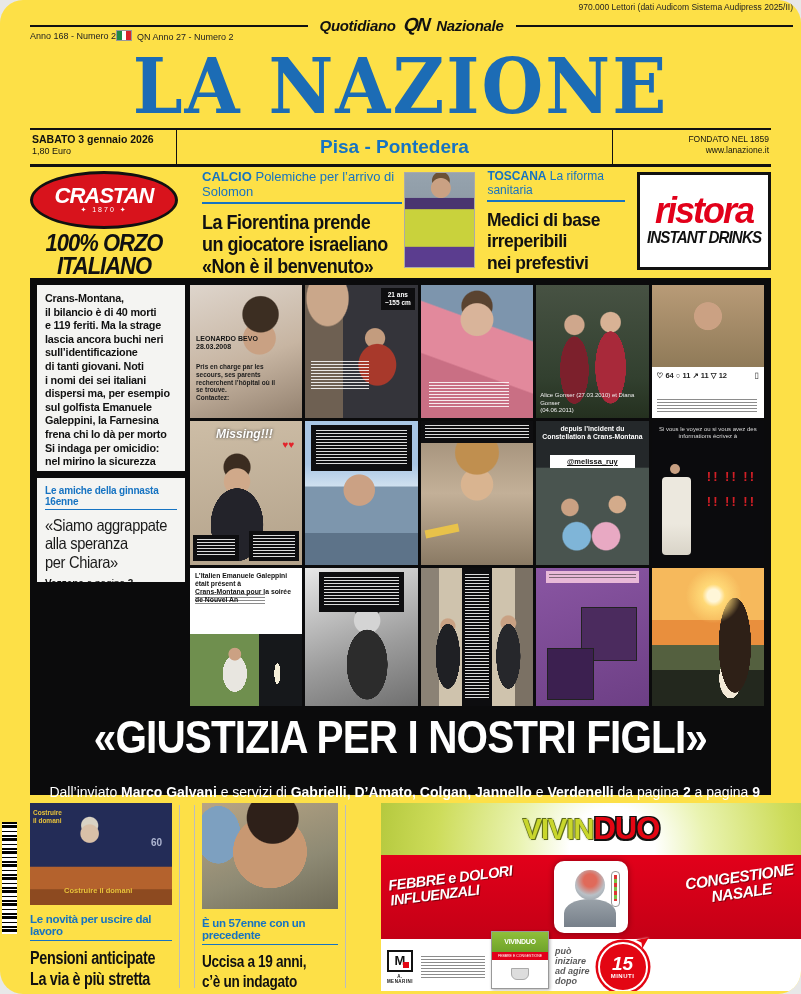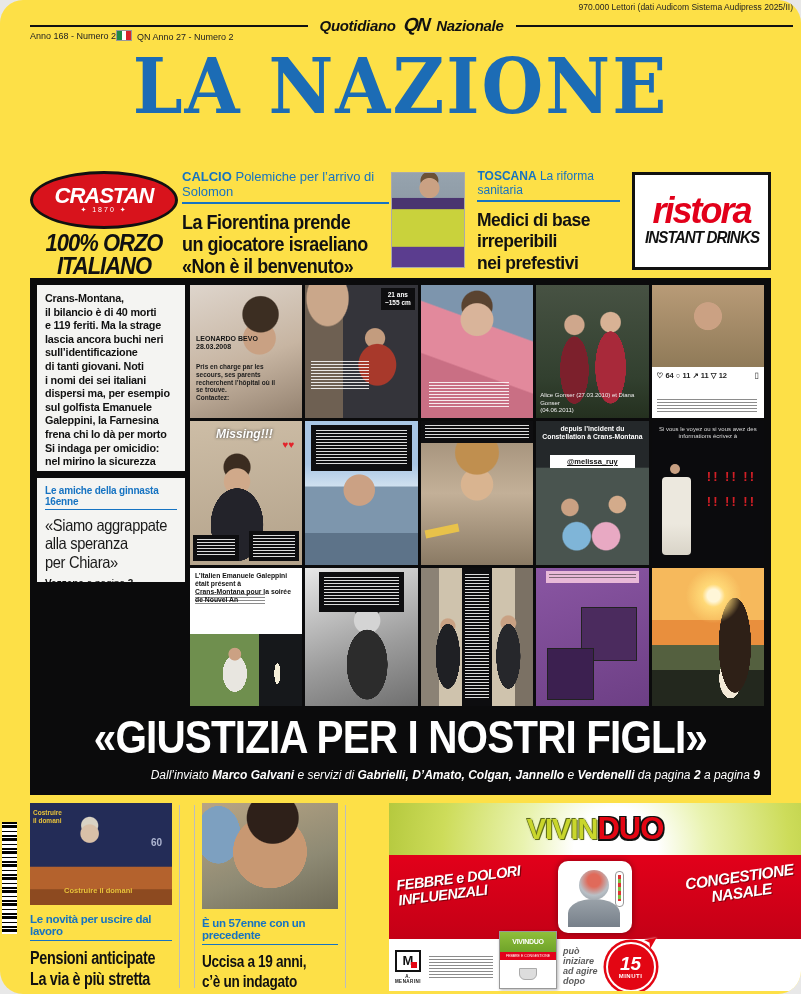--- a/index.html
+++ b/index.html
@@ -40,21 +40,21 @@
   .cr-brand{font-size:22px;font-weight:900;font-style:italic;letter-spacing:-1px;line-height:.9;}
   .cr-year{font-size:7px;letter-spacing:2px;}
   .cr-line{font-size:22px;font-weight:900;font-style:italic;letter-spacing:-1px;line-height:1;
            text-align:center;margin-top:4px;transform:scaleY(1.05);}
   .art{position:relative;}
   .kick{font-size:13px;color:#1673c2;border-bottom:2px solid #1673c2;padding-bottom:3px;margin:0 0 7px;}
   .kick .tag{font-weight:900;}
   .hl{font-weight:bold;font-size:18.5px;line-height:1.13;letter-spacing:-.5px;margin:0;
       width:108%;transform:scaleX(.92);transform-origin:left top;}
   .byl{font-size:10.5px;margin:8px 0 0;}
-  .a1{width:212px;margin-left:4px;}
+  .a1{width:212px;margin-left:24px;}
   .photo-fio{width:74px;height:94px;margin:3px 0 0 2px;border:1px solid #aaa;
      background:
        radial-gradient(circle at 52% 16%,#caa183 0 11%,transparent 12%),
        radial-gradient(circle at 52% 8%,#6b5136 0 9%,transparent 10%),
        linear-gradient(180deg,transparent 26%,#4a3570 27% 38%,#c9d23c 39% 78%,#5b3d8f 79%),
        linear-gradient(180deg,#96a3ae,#7e8b96);}
   .a2{width:146px;margin-left:12px;}
   .a2 .hl{font-size:19px;}
   .ristora{width:136px;margin-left:12px;border:3px solid #111;height:92px;margin-top:3px;
            display:flex;flex-direction:column;align-items:center;justify-content:center;background:#fff;}
@@ -160,21 +160,21 @@
   .t15{background:radial-gradient(circle at 55% 20%,#fff6d8 0 5%,#ffd977 9%,transparent 22%),
       radial-gradient(ellipse 16% 38% at 74% 56%,#2e2017 0 90%,transparent 91%),
       radial-gradient(circle at 72% 40%,#d8a77f 0 7%,transparent 8%),
       radial-gradient(ellipse 11% 16% at 70% 80%,#f3ead8 0 90%,transparent 91%),
       linear-gradient(180deg,#f6b95c 0 38%,#e98f3d 38% 56%,#54603f 56% 74%,#23281e 74%);}
   
   .mainhead{margin-top:8px;color:#fff;}
   .mainhead h1{margin:0;text-align:center;font-size:46px;font-weight:900;letter-spacing:-1px;
       line-height:1;width:114%;margin-left:-7%;transform:scaleX(.88);transform-origin:center top;
       white-space:nowrap;}
-  .mainbyl{margin-top:8px;text-align:right;font-size:12px;color:#fff;padding-right:4px;font-style:italic;}
+  .mainbyl{margin-top:24px;text-align:right;font-size:14px;color:#fff;padding-right:4px;}
   
   .bottom{position:absolute;left:30px;right:0;top:803px;height:191px;display:flex;}
   .vrule{width:1px;background:#bdbdbd;margin:2px 7px 6px 7px;}
   .bk{font-size:11.5px;font-weight:bold;color:#1673c2;border-bottom:1.5px solid #1673c2;
       padding-bottom:3px;margin:0 0 7px;letter-spacing:-.3px;}
   .bhl{font-size:17px;font-weight:bold;line-height:1.16;letter-spacing:-.4px;margin:0;
        width:124%;transform:scaleX(.8);transform-origin:left top;}
   .bbyl{font-size:10px;margin:9px 0 0;}
   .bc1{width:142px;}
   .photo-pens{width:142px;height:102px;margin-bottom:8px;position:relative;
@@ -185,21 +185,21 @@
   .pl2{position:absolute;left:34px;bottom:10px;color:#e8c23a;font-size:7.5px;font-weight:bold;}
   .pl3{position:absolute;right:10px;top:34px;color:#cfd6ef;font-size:10px;font-weight:bold;opacity:.8;}
   .bc2{width:136px;}
   .bc3{width:136px;}
   .photo-ucc{width:136px;height:106px;margin-bottom:8px;
       background:radial-gradient(circle at 52% 14%,#2e2019 0 22%,transparent 23%),
       radial-gradient(ellipse 30% 38% at 50% 46%,#c89872 0 90%,transparent 91%),
       radial-gradient(ellipse 18% 30% at 12% 30%,#7da0c0 0 90%,transparent 91%),
       linear-gradient(160deg,#b9a584,#8e8a74 60%,#6f6b58);}
   
-  .vivin{flex:1;margin-left:12px;position:relative;height:188px;overflow:hidden;padding-left:24px;}
+  .vivin{flex:1;margin-left:4px;position:relative;height:188px;overflow:hidden;padding-left:24px;}
   .vv-top{height:52px;background:radial-gradient(circle at 55% 90%,#fff 0 18%,#e9f3b0 40%,#cddc5a 75%,#b5c93e);
           display:flex;align-items:center;justify-content:center;}
   .vv-b1{font-size:29px;font-weight:900;letter-spacing:-1px;color:#c9d62c;
          text-shadow:-1px -1px 0 #5d6b1a,1px 1px 0 #5d6b1a,0 0 2px #5d6b1a;}
   .vv-b2{font-size:31px;font-weight:900;letter-spacing:-1px;color:#e30613;
          text-shadow:-1.5px -1.5px 0 #111,1.5px 1.5px 0 #111,1.5px -1.5px 0 #111,-1.5px 1.5px 0 #111;}
   .vv-red{height:84px;background:linear-gradient(180deg,#e2001a,#c40016);position:relative;}
   .vv-left{position:absolute;left:8px;top:16px;color:#fff;font-weight:900;font-style:italic;
            font-size:14.5px;line-height:1.05;transform:rotate(-7deg);letter-spacing:-.5px;
            text-shadow:1px 1px 0 #7d000c;white-space:pre-line;}
@@ -262,20 +262,31 @@
       <div class="hline"></div>
     </div>
     <div class="issuerow">
       <span>Anno 168 - Numero 2</span>
       <span><i class="flag"></i><span>QN  Anno 27 - Numero 2</span></span>
     </div>
   </div>
 
   <div class="masthead">LA NAZIONE</div>
 
+  <div class="datebar">
+    <div class="db-left">
+      <div class="db-date">SABATO 3 gennaio 2026</div>
+      <div class="db-price">1,80 Euro</div>
+    </div>
+    <div class="db-mid">Pisa - Pontedera</div>
+    <div class="db-right">
+      <div>FONDATO NEL 1859</div>
+      <div>www.lanazione.it</div>
+    </div>
+  </div>
 
   <div class="stories">
     <div class="crastan">
       <div class="cr-oval">
         <span class="cr-brand">CRASTAN</span>
         <span class="cr-year">✦ 1870 ✦</span>
       </div>
       <div class="cr-line pre">100% ORZO
 ITALIANO</div>
     </div>

